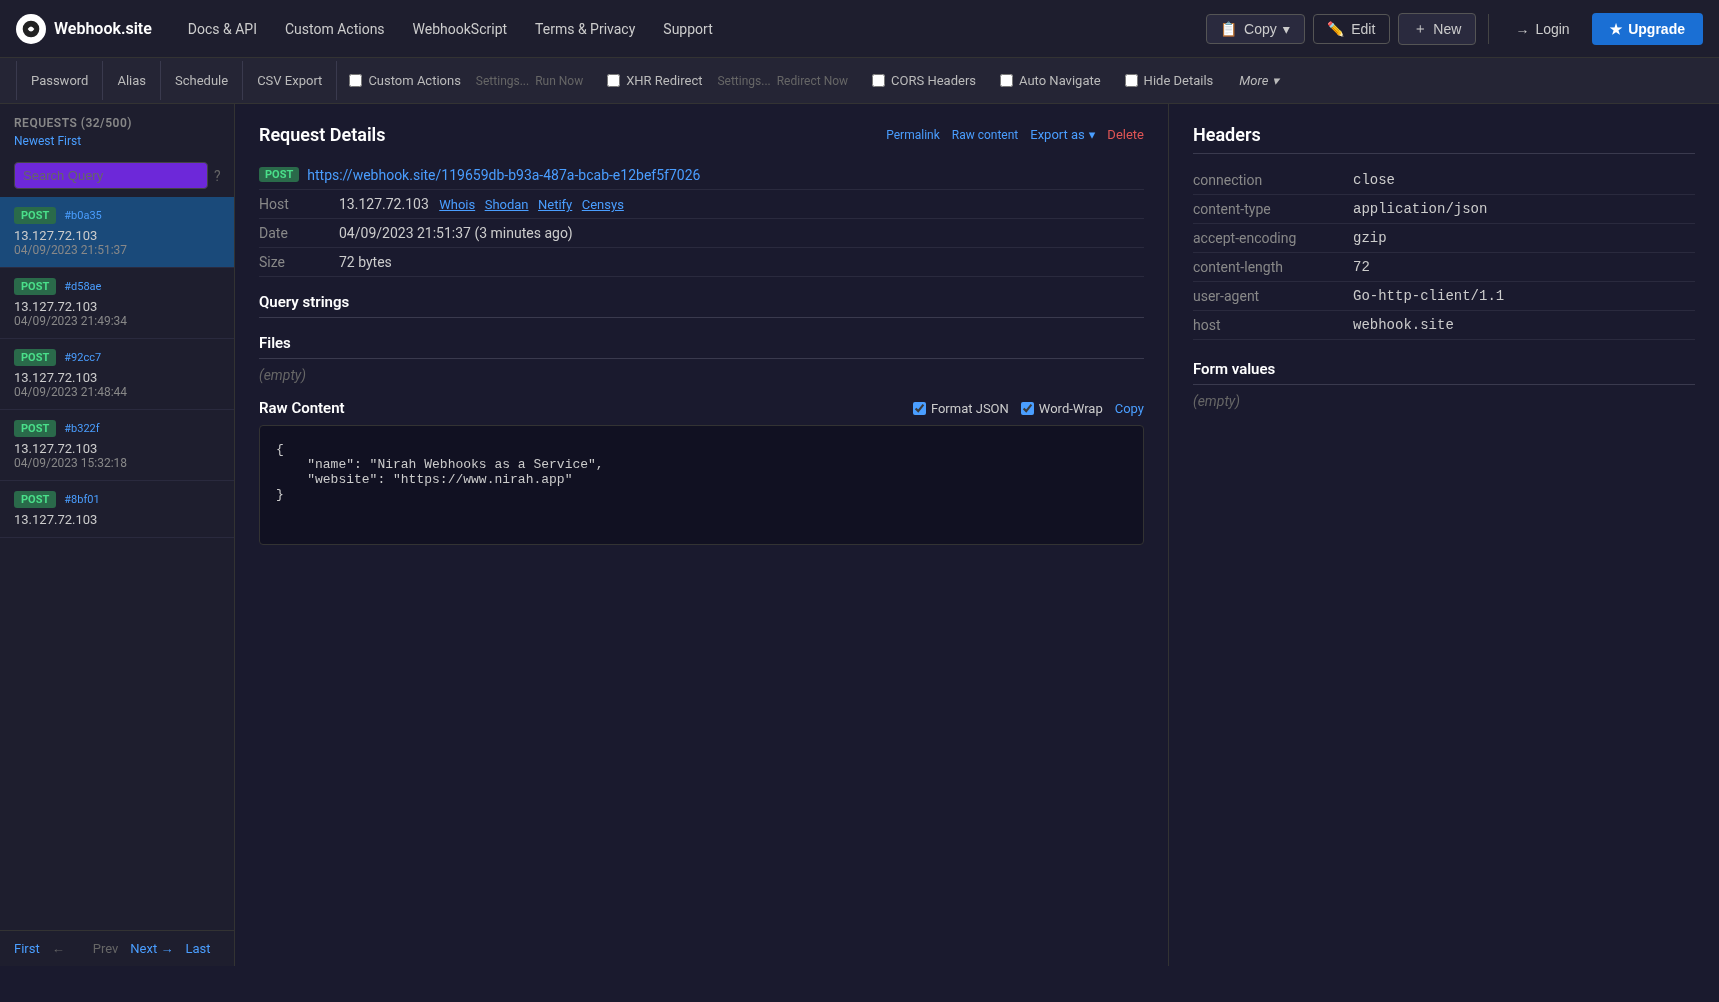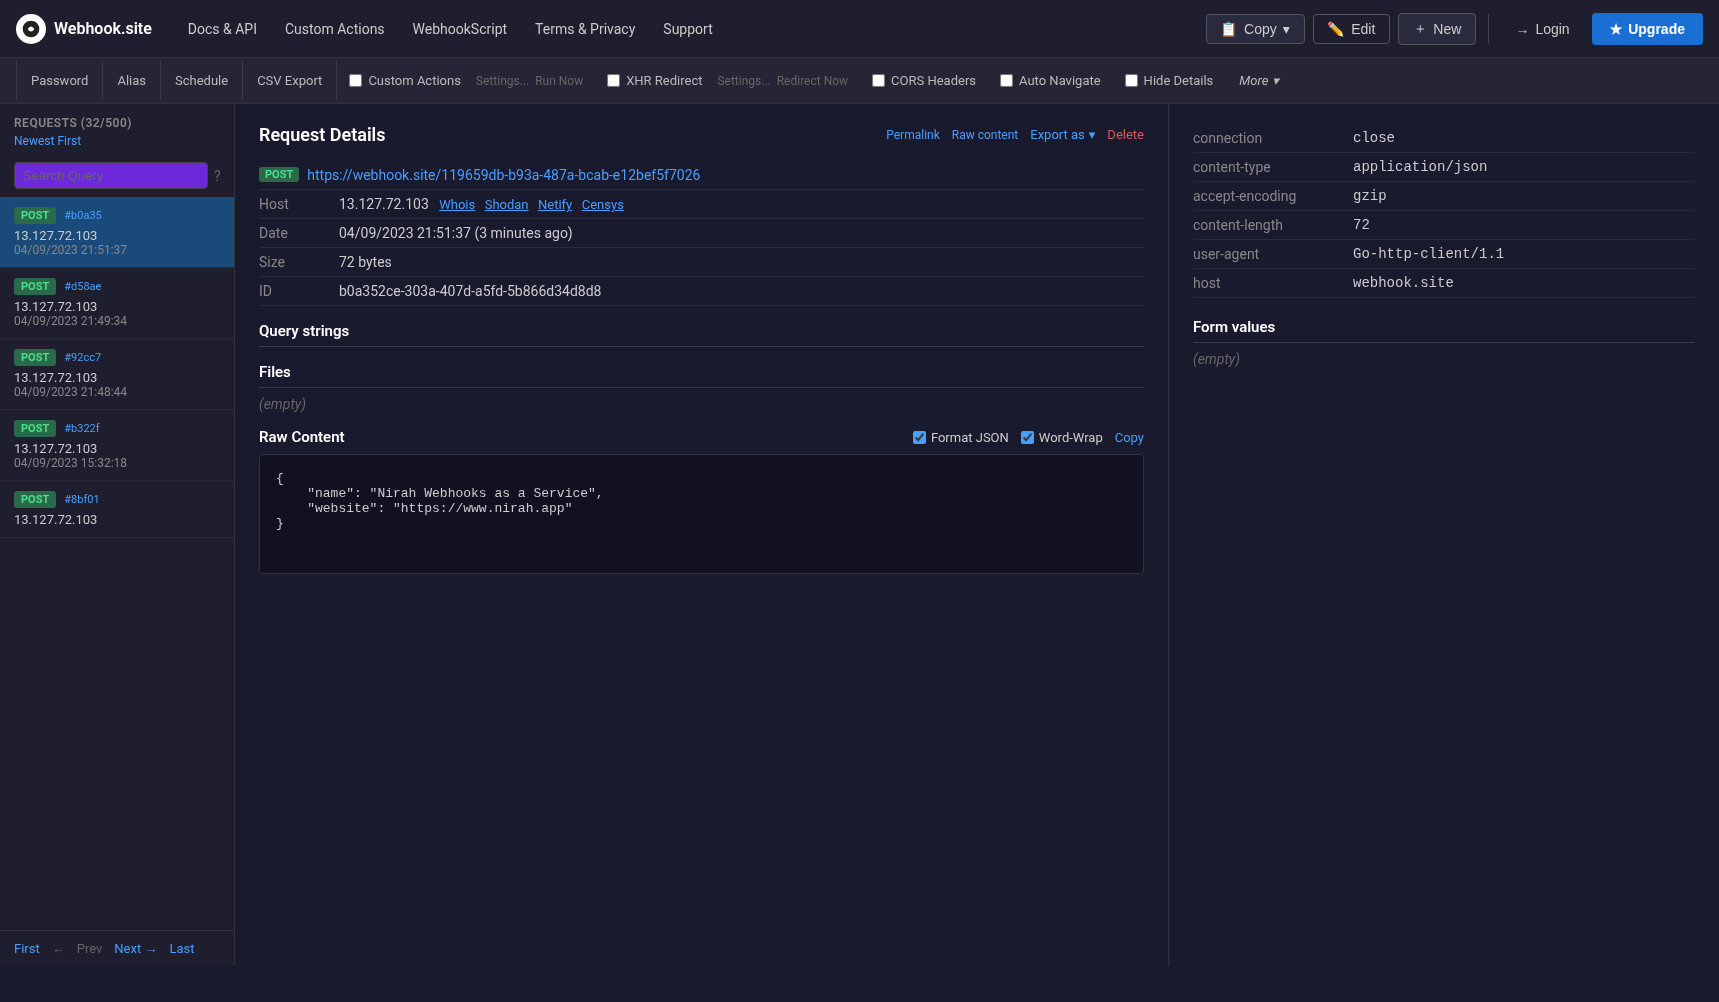--- a/index.html
+++ b/index.html
@@ -264,21 +264,21 @@
           <span class="badge-post">POST</span>
           <span class="req-id">#8bf01</span>
         </div>
         <div class="req-ip">13.127.72.103</div>
       </div>
 
     </div>
     <div class="pagination-bar">
       <a class="page-link">First</a>
       <span class="page-sep">←</span>
-      <a class="page-link" style="color:#666;">Prev</a>
+      <a class="page-link" style="color:#666;margin-left:16px;">Prev</a>
       <a class="page-link">Next →</a>
       <a class="page-link">Last</a>
     </div>
   </div>
 
   <div class="main-content">
     <div class="content-wrapper">
 
       <div class="details-panel">
         <div class="details-header">
@@ -313,24 +313,20 @@
         <div class="detail-row">
           <span class="detail-label">Date</span>
           <span class="detail-value">04/09/2023 21:51:37 (3 minutes ago)</span>
         </div>
 
         <div class="detail-row">
           <span class="detail-label">Size</span>
           <span class="detail-value">72 bytes</span>
         </div>
 
-        <div class="detail-row">
-          <span class="detail-label">ID</span>
-          <span class="detail-value">b0a352ce-303a-407d-a5fd-5b866d34d8d8</span>
-        </div>
 
         <div class="section-title">Query strings</div>
 
         <div class="section-title">Files</div>
         <div class="empty-value">(empty)</div>
 
         <div class="raw-content-header">
           <span class="raw-content-title">Raw Content</span>
           <div class="raw-options">
             <label class="raw-checkbox">
@@ -345,20 +341,21 @@
           </div>
         </div>
         <div class="code-block">{
     "name": "Nirah Webhooks as a Service",
     "website": "https://www.nirah.app"
 }</div>
 
       </div>
 
       <div class="headers-panel">
+        <div class="headers-title">Headers</div>
 
         <div class="header-row">
           <span class="header-label">connection</span>
           <span class="header-value">close</span>
         </div>
         <div class="header-row">
           <span class="header-label">content-type</span>
           <span class="header-value">application/json</span>
         </div>
         <div class="header-row">

